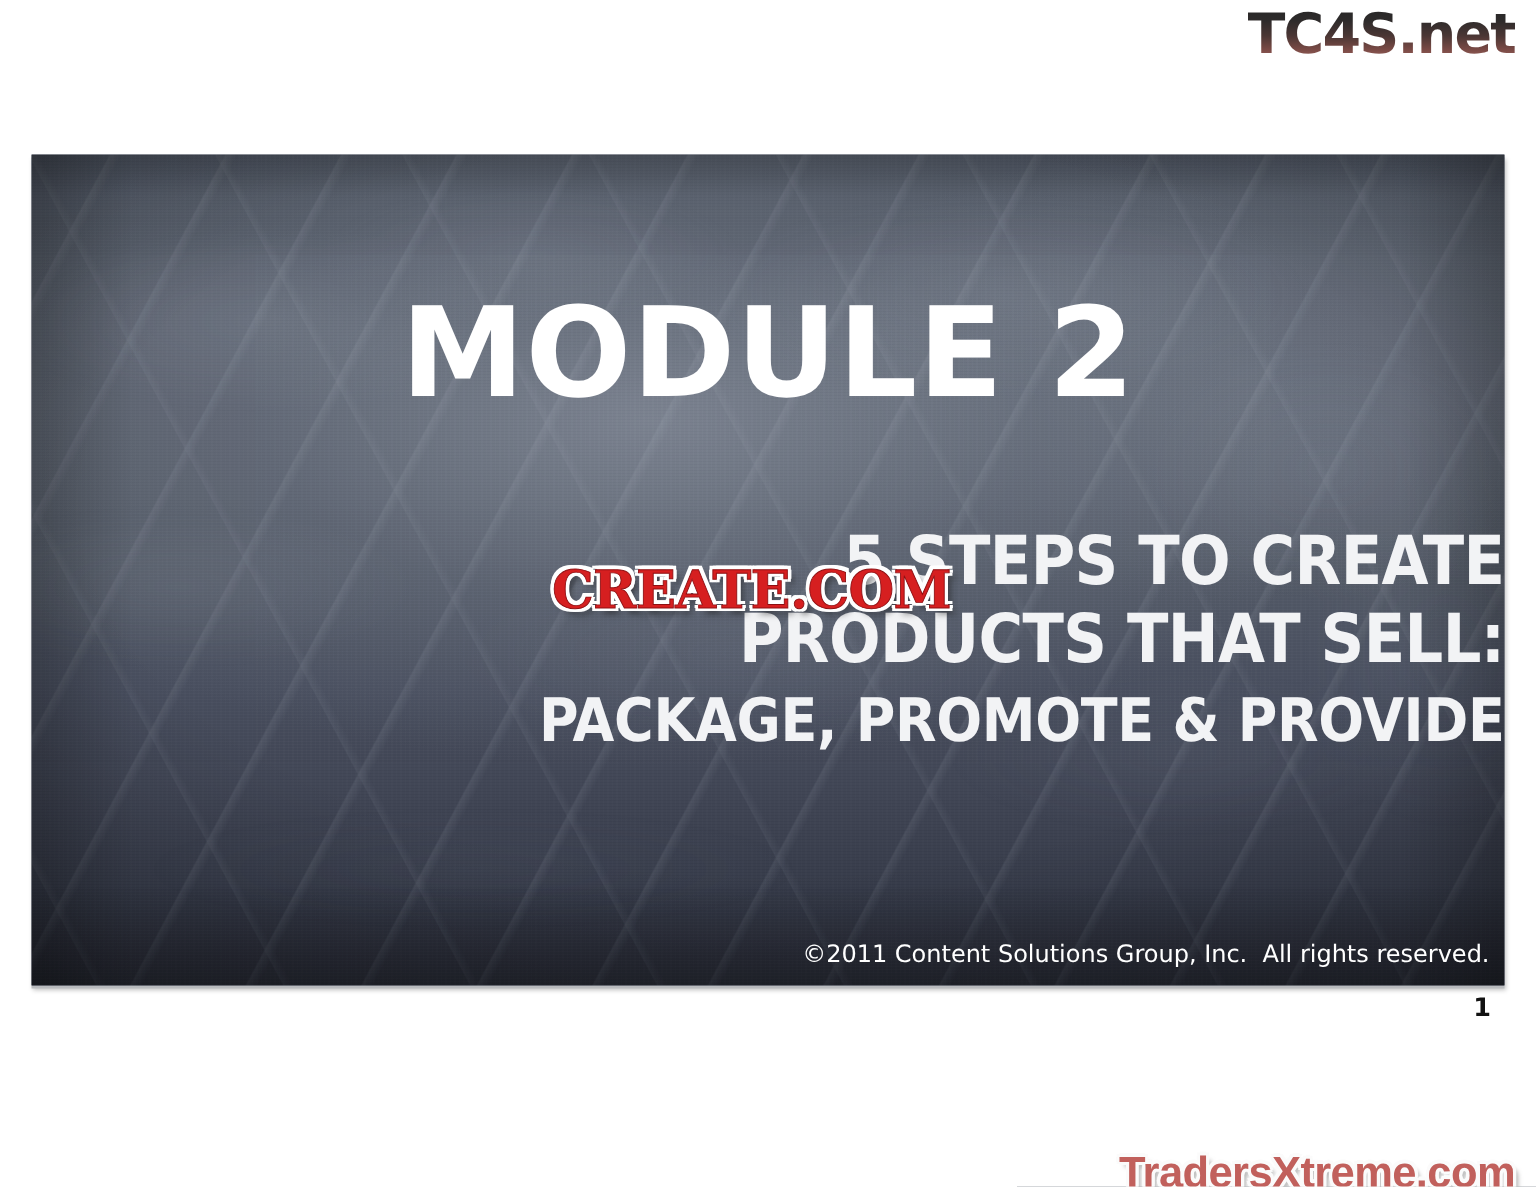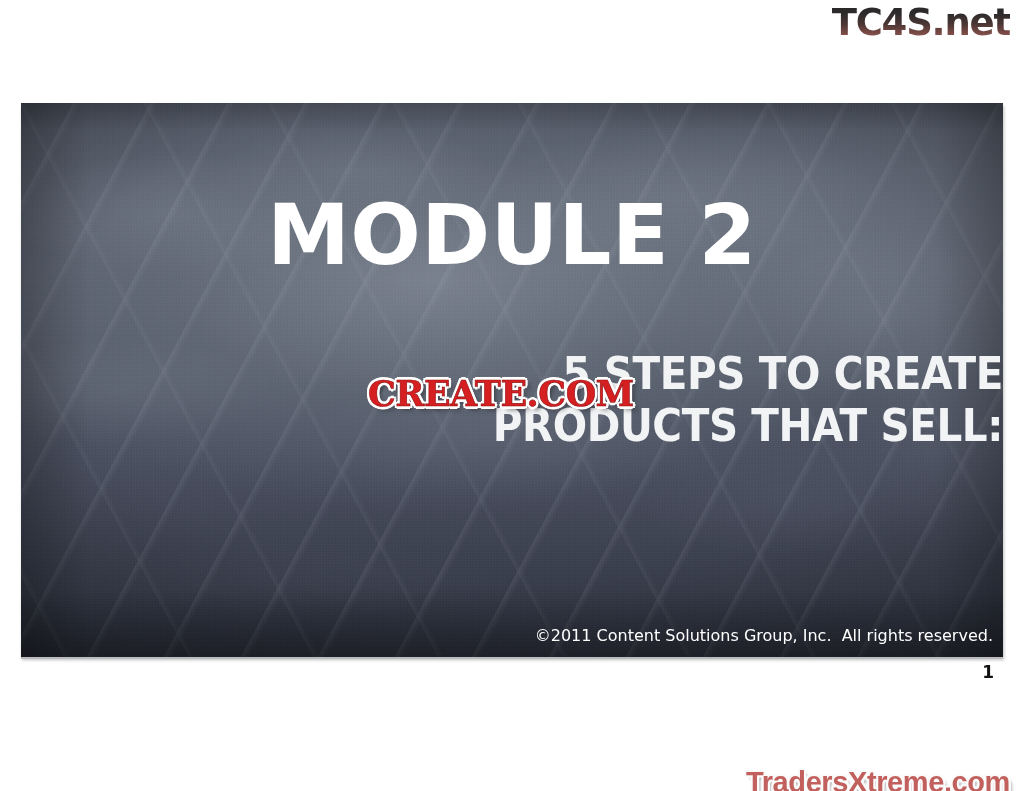--- a/index.html
+++ b/index.html
@@ -248,20 +248,21 @@
     <div class="chalk-streaks"></div>
     <div class="chalk-grain"></div>
     <div class="chalk-vignette"></div>
 
     <div class="slide-content">
       <div class="slide-title">MODULE 2</div>
 
       <div class="slide-subtitle">
         <span class="sub-line sub-line-1">5 STEPS TO CREATE</span>
         <span class="sub-line sub-line-2">PRODUCTS THAT SELL:</span>
+        <span class="sub-line sub-line-3">PACKAGE, PROMOTE &amp; PROVIDE</span>
       </div>
 
       <div class="copyright">©2011 Content Solutions Group, Inc.  All rights reserved.</div>
     </div>
   </div>
 </div>
 
 <div class="page-number">1</div>
 
 <div class="wm-dlsub">CREATE.COM</div>

